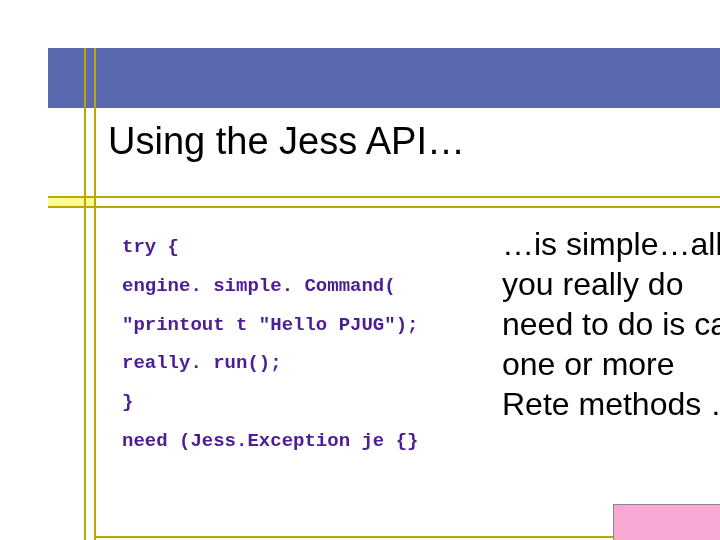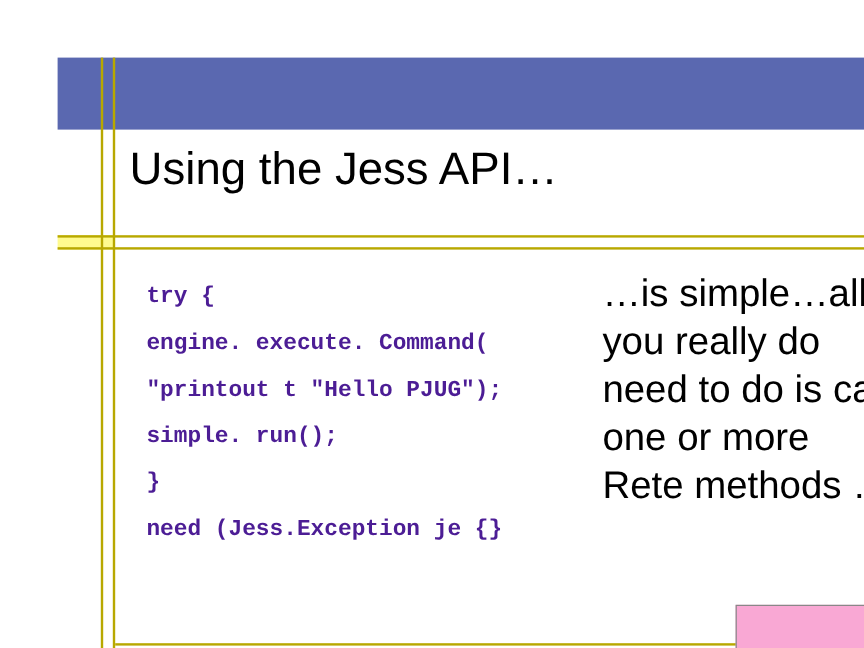--- a/index.html
+++ b/index.html
@@ -58,23 +58,23 @@
   <div class="vline1"></div>
   <div class="vline2"></div>
   <div class="hline1"></div>
   <div class="hline2"></div>
   <div class="footer-line"></div>
 
   <div class="title">Using the Jess API…</div>
 
   <div class="code-col">
     <div class="cline">try {</div>
-    <div class="cline">engine. execute. Command(</div>
+    <div class="cline">engine. simple. Command(</div>
     <div class="cline">"printout t "Hello PJUG");</div>
-    <div class="cline">simple. run();</div>
+    <div class="cline">really. run();</div>
     <div class="cline">}</div>
     <div class="cline">need (Jess.Exception je {}</div>
   </div>
 
   <div class="body-col">…is simple…all you really do need to do is call one or more Rete methods …</div>
 
   <div class="logo">
     <div class="sky"></div>
     <div class="mtn"></div>
     <div class="txt">

